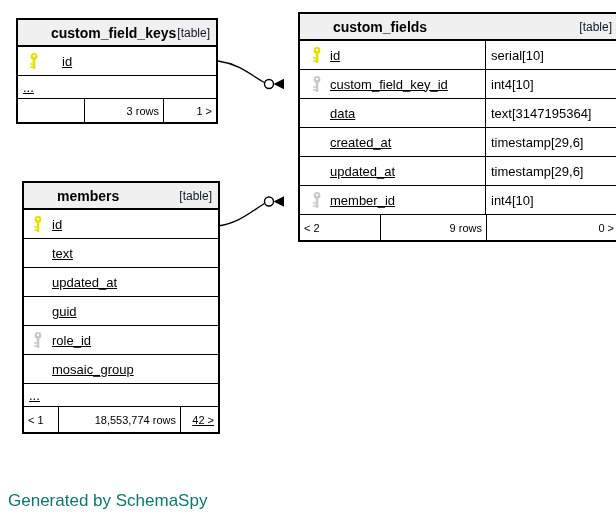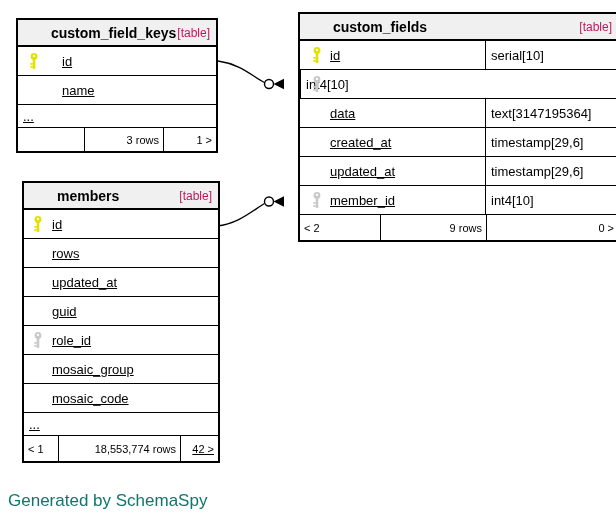--- a/index.html
+++ b/index.html
@@ -10,21 +10,21 @@
   .connector-layer{position:absolute;left:0;top:0;width:616px;height:520px;pointer-events:none;}
   .tbl{
     position:absolute;background:#fff;border:2px solid #000;box-sizing:border-box;
   }
   .tbl-header{
     display:flex;justify-content:space-between;align-items:center;
     background:#f0f0f0;border-bottom:2px solid #000;height:27px;padding:0 6px;
     box-sizing:border-box;
   }
   .tbl-name{font-weight:bold;font-size:14px;letter-spacing:0;margin-left:27px;}
-  .tbl-badge{font-size:12px;color:#be185d;}
+  .tbl-badge{font-size:12px;color:#0f172a;}
   .col-row{
     position:relative;display:flex;align-items:stretch;height:29px;
     border-bottom:1px solid #000;box-sizing:border-box;font-size:13px;background:#fff;
   }
   .col-row.short{height:23px;}
   .col-name{display:flex;align-items:center;box-sizing:border-box;text-decoration:underline;}
   .col-type{
     display:flex;align-items:center;border-left:1px solid #000;
     padding-left:5px;box-sizing:border-box;flex:1;font-size:13px;
   }
@@ -94,23 +94,20 @@
   <div class="tbl-header">
     <span class="tbl-name">custom_field_keys</span>
     <span class="tbl-badge">[table]</span>
   </div>
   <div class="col-row">
     <span class="key-icon pk"><svg width="10" height="17" viewBox="0 0 10 17">
           <use href="#key-glyph"></use>
         </svg></span>
     <span class="col-name">id</span>
   </div>
-  <div class="col-row">
-    <span class="col-name">name</span>
-  </div>
   <div class="col-row short ellipsis">
     <span class="col-name">...</span>
   </div>
   <div class="tbl-footer">
     <span class="fcell left"></span>
     <span class="fcell right">3 rows</span>
     <span class="fcell right">1 &gt;</span>
   </div>
 </div>
 
@@ -123,20 +120,21 @@
     <span class="key-icon pk"><svg width="10" height="17" viewBox="0 0 10 17">
           <use href="#key-glyph"></use>
         </svg></span>
     <span class="col-name">id</span>
     <span class="col-type">serial[10]</span>
   </div>
   <div class="col-row">
     <span class="key-icon fk"><svg width="10" height="17" viewBox="0 0 10 17">
           <use href="#key-glyph"></use>
         </svg></span>
+    <span class="col-name">custom_field_key_id</span>
     <span class="col-type">int4[10]</span>
   </div>
   <div class="col-row">
     <span class="col-name">data</span>
     <span class="col-type">text[3147195364]</span>
   </div>
   <div class="col-row">
     <span class="col-name">created_at</span>
     <span class="col-type">timestamp[29,6]</span>
   </div>
@@ -163,39 +161,36 @@
     <span class="tbl-name">members</span>
     <span class="tbl-badge">[table]</span>
   </div>
   <div class="col-row">
     <span class="key-icon pk"><svg width="10" height="17" viewBox="0 0 10 17">
           <use href="#key-glyph"></use>
         </svg></span>
     <span class="col-name">id</span>
   </div>
   <div class="col-row">
-    <span class="col-name">rows</span>
+    <span class="col-name">text</span>
   </div>
   <div class="col-row">
     <span class="col-name">updated_at</span>
   </div>
   <div class="col-row">
     <span class="col-name">guid</span>
   </div>
   <div class="col-row">
     <span class="key-icon fk"><svg width="10" height="17" viewBox="0 0 10 17">
           <use href="#key-glyph"></use>
         </svg></span>
     <span class="col-name">role_id</span>
   </div>
   <div class="col-row">
     <span class="col-name">mosaic_group</span>
-  </div>
-  <div class="col-row">
-    <span class="col-name">mosaic_code</span>
   </div>
   <div class="col-row short ellipsis">
     <span class="col-name">...</span>
   </div>
   <div class="tbl-footer">
     <span class="fcell left">&lt; 1</span>
     <span class="fcell right">18,553,774 rows</span>
     <span class="fcell right">42 &gt;</span>
   </div>
 </div>

